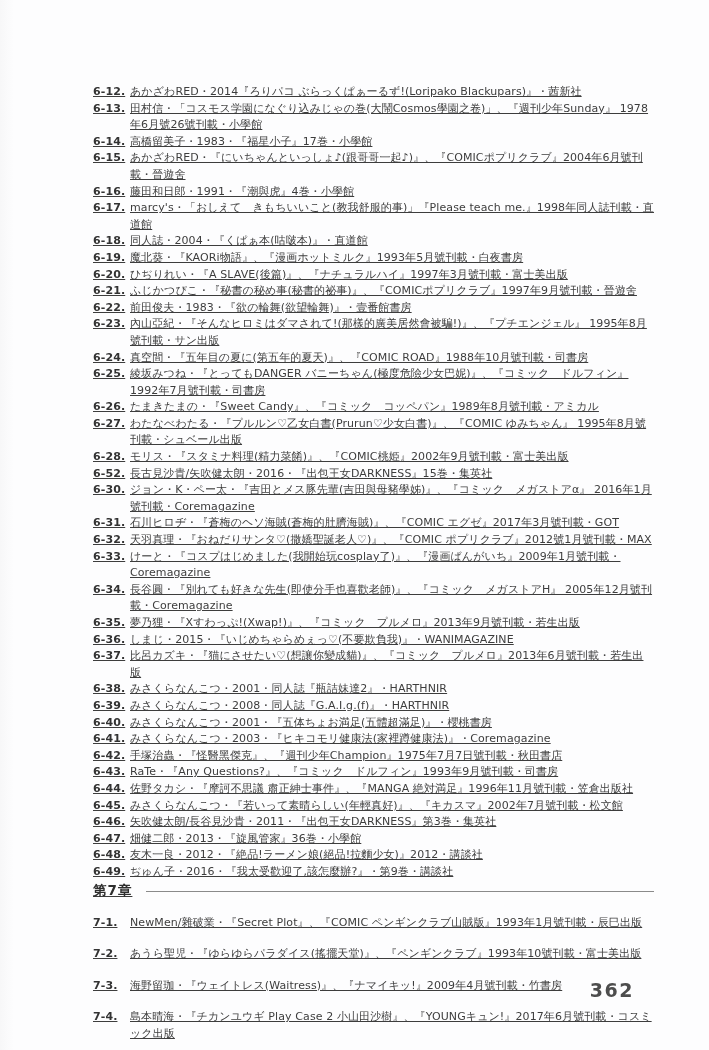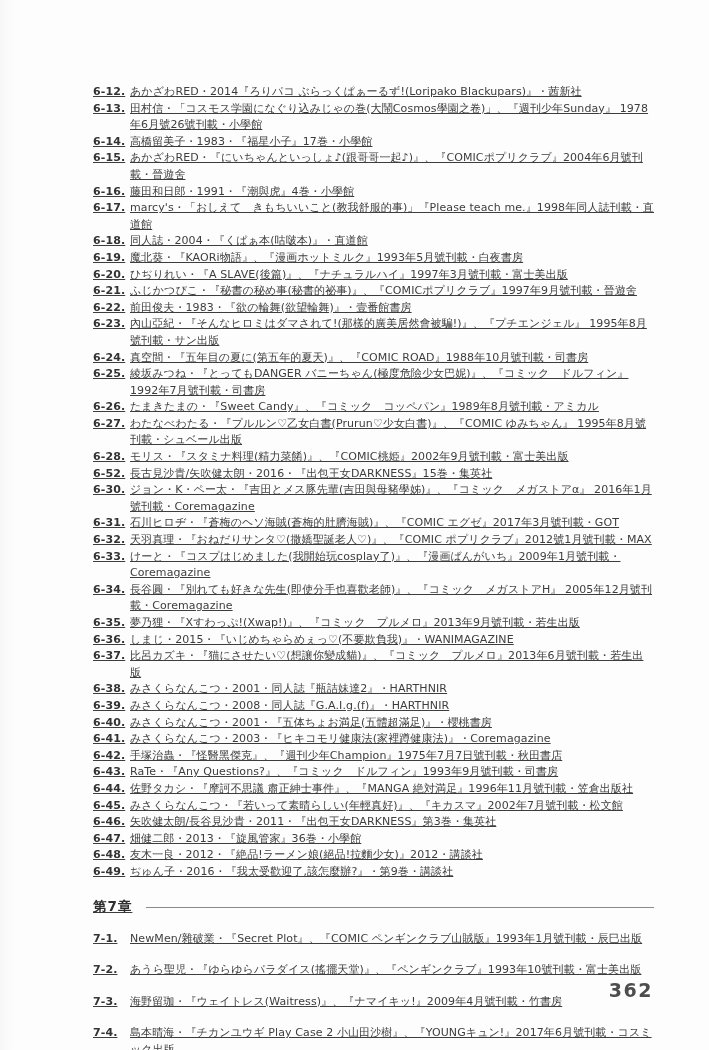--- a/index.html
+++ b/index.html
@@ -31,41 +31,41 @@
     font-weight: bold;
     color: #333;
   }
   .entry .txt {
     flex: 1 1 auto;
     color: #3d3d3d;
   }
   .section-heading {
     display: flex;
     align-items: center;
-    margin-top: 17px;
+    margin-top: 1px;
     margin-bottom: 9px;
   }
   .section-heading .heading-label {
     font-size: 13.5px;
     font-weight: bold;
     color: #2e2e2e;
     letter-spacing: 1px;
   }
   .section-heading .heading-rule {
     flex: 1 1 auto;
     height: 1px;
     background: #8a8a8a;
     margin-left: 14px;
     margin-top: 2px;
   }
   .section + .section .entry { margin-top: 15px; }
   .page-number {
     position: absolute;
     top: 979px;
-    right: 56px;
+    right: 75px;
     font-size: 19px;
     font-weight: bold;
     color: #4d4d4d;
     letter-spacing: 1.5px;
   }
 </style>
 </head>
 <body>
 
 <div class="page">

